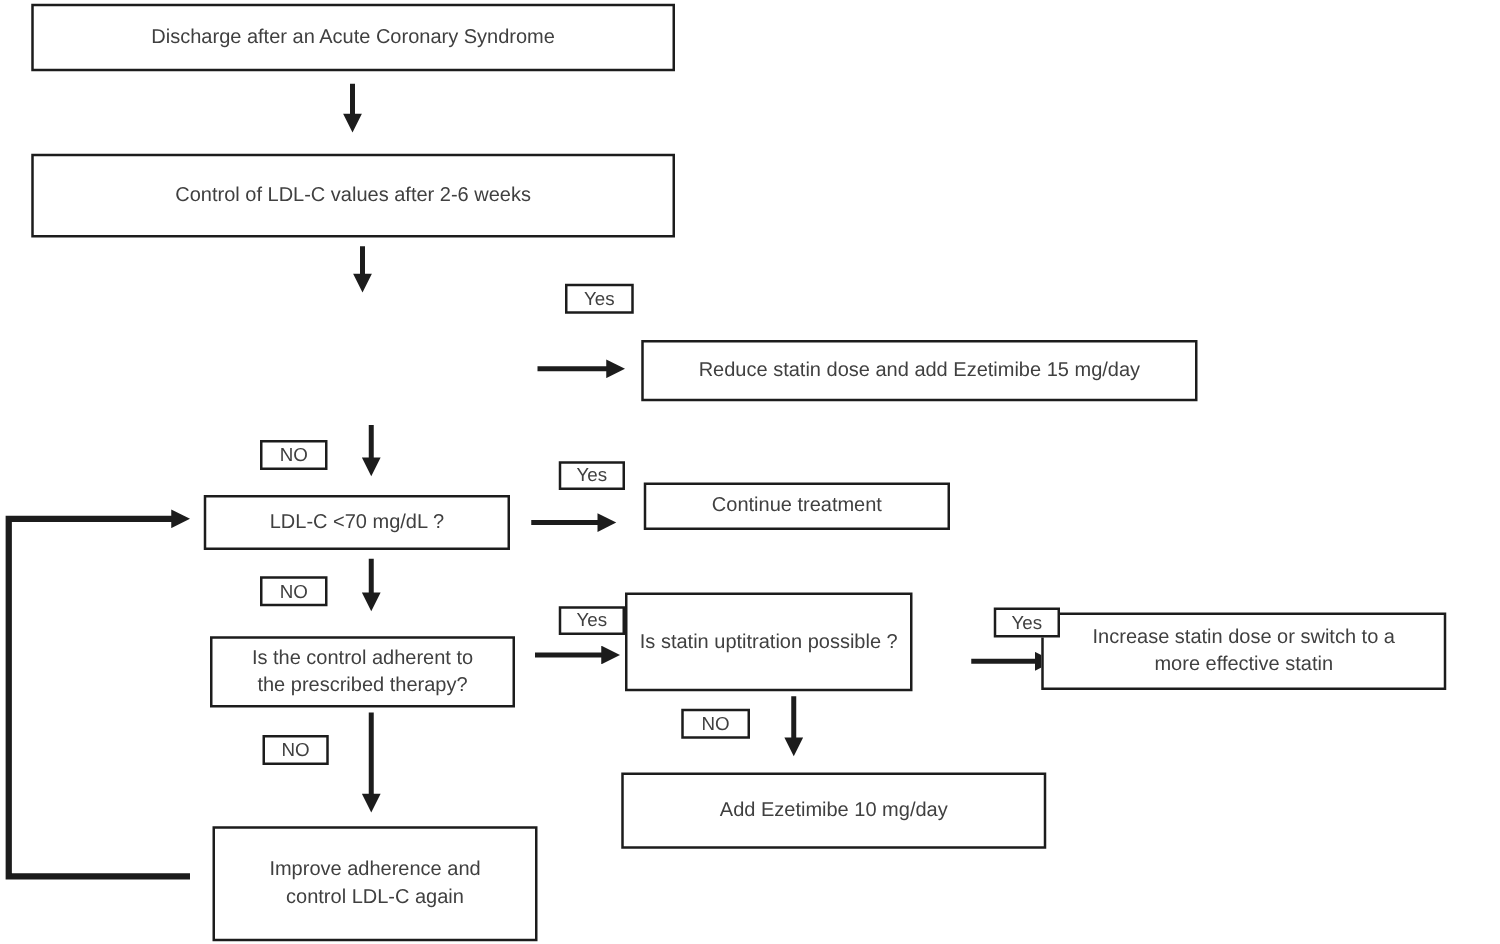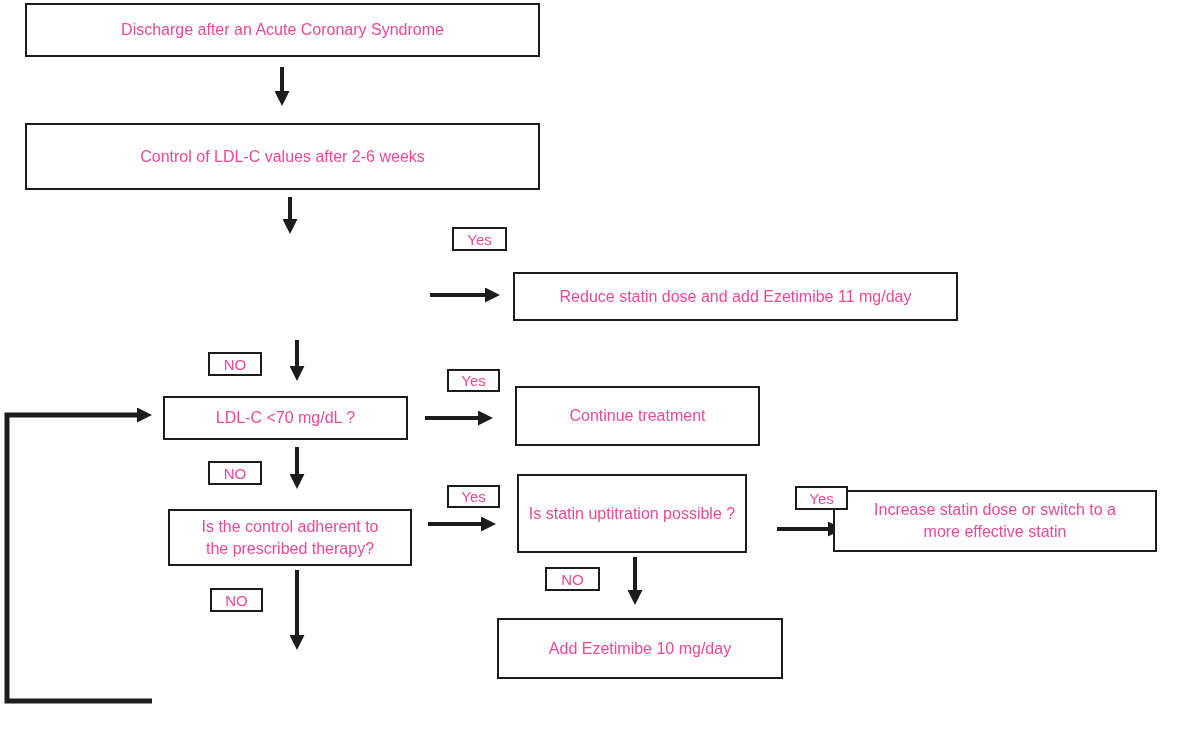--- a/index.html
+++ b/index.html
@@ -2,21 +2,21 @@
 <html><head>
 <meta charset="utf-8">
 <style>
   html, body { margin: 0; padding: 0; background: #ffffff; }
   #stage {
     position: relative;
     width: 1200px;
     height: 755px;
     background: #ffffff;
     font-family: "Liberation Sans", "DejaVu Sans", sans-serif;
-    color: #ec4899;
+    color: #404040;
     overflow: hidden;
   }
   .node {
     position: absolute;
     border: 2px solid #1c1c1c;
     background: #ffffff;
     display: flex;
     align-items: center;
     justify-content: center;
     text-align: center;
@@ -44,25 +44,25 @@
     left: 0; top: 0;
     width: 1200px; height: 755px;
     z-index: 1;
   }
   
   #n-discharge        { left: 25px;  top: 3px;   width: 515px; height: 54px; }
   #n-control          { left: 25px;  top: 123px; width: 515px; height: 67px; }
   #n-side-effects     { left: 163px; top: 247px; width: 251px; height: 86px; }
   #n-reduce-statin    { left: 513px; top: 272px; width: 445px; height: 49px; }
   #n-ldlc70           { left: 163px; top: 396px; width: 245px; height: 44px; }
-  #n-continue         { left: 515px; top: 386px; width: 245px; height: 60px; }
+  #n-continue         { left: 515px; top: 386px; width: 245px; height: 38px; }
   #n-adherent         { left: 168px; top: 509px; width: 244px; height: 57px; }
-  #n-uptitration      { left: 517px; top: 474px; width: 230px; height: 79px; }
+  #n-uptitration      { left: 500px; top: 474px; width: 230px; height: 79px; }
   #n-increase-statin  { left: 833px; top: 490px; width: 324px; height: 62px; }
-  #n-add-ezetimibe    { left: 497px; top: 618px; width: 286px; height: 61px; text-align: right; }
+  #n-add-ezetimibe    { left: 497px; top: 618px; width: 340px; height: 61px; text-align: right; }
   #n-improve          { left: 170px; top: 661px; width: 260px; height: 92px; }
   
   #t-yes-1 { left: 452px; top: 227px; width: 55px; height: 24px; }
   #t-yes-2 { left: 447px; top: 369px; width: 53px; height: 23px; }
   #t-yes-3 { left: 447px; top: 485px; width: 53px; height: 23px; }
   #t-yes-4 { left: 795px; top: 486px; width: 53px; height: 24px; }
   #t-no-1  { left: 208px; top: 352px; width: 54px; height: 24px; }
   #t-no-2  { left: 208px; top: 461px; width: 54px; height: 24px; }
   #t-no-3  { left: 545px; top: 567px; width: 55px; height: 24px; }
   #t-no-4  { left: 210px; top: 588px; width: 53px; height: 24px; }
@@ -91,36 +91,38 @@
       <path d="M635,557 L635,599" marker-end="url(#head)"></path>
     </g>
     <path d="M152,701 L7,701 L7,415 L146,415" stroke="#1c1c1c" stroke-width="5" fill="none" marker-end="url(#head)"></path>
   </svg>
 
   <div class="node" id="n-discharge">Discharge after an Acute Coronary Syndrome</div>
 
   <div class="node" id="n-control">Control of LDL-C values after 2-6 weeks</div>
 
 
-  <div class="node" id="n-reduce-statin">Reduce statin dose and add Ezetimibe 11 mg/day</div>
+  <div class="node" id="n-reduce-statin">Reduce statin dose and add Ezetimibe 15 mg/day</div>
 
   <div class="node" id="n-ldlc70">LDL-C &lt;70 mg/dL ?</div>
 
   <div class="node" id="n-continue">Continue treatment</div>
 
   <div class="node" id="n-adherent">Is the control adherent to
 the prescribed therapy?</div>
 
   <div class="node" id="n-uptitration">Is statin uptitration possible ?</div>
 
   <div class="node" id="n-increase-statin">Increase statin dose or switch to a
 more effective statin</div>
 
   <div class="node" id="n-add-ezetimibe">Add Ezetimibe 10 mg/day</div>
 
+  <div class="node" id="n-improve">Improve adherence and
+control LDL-C again</div>
 
   <div class="tag" id="t-yes-1">Yes</div>
   <div class="tag" id="t-yes-2">Yes</div>
   <div class="tag" id="t-yes-3">Yes</div>
   <div class="tag" id="t-yes-4">Yes</div>
 
   <div class="tag" id="t-no-1">NO</div>
   <div class="tag" id="t-no-2">NO</div>
   <div class="tag" id="t-no-3">NO</div>
   <div class="tag" id="t-no-4">NO</div>

